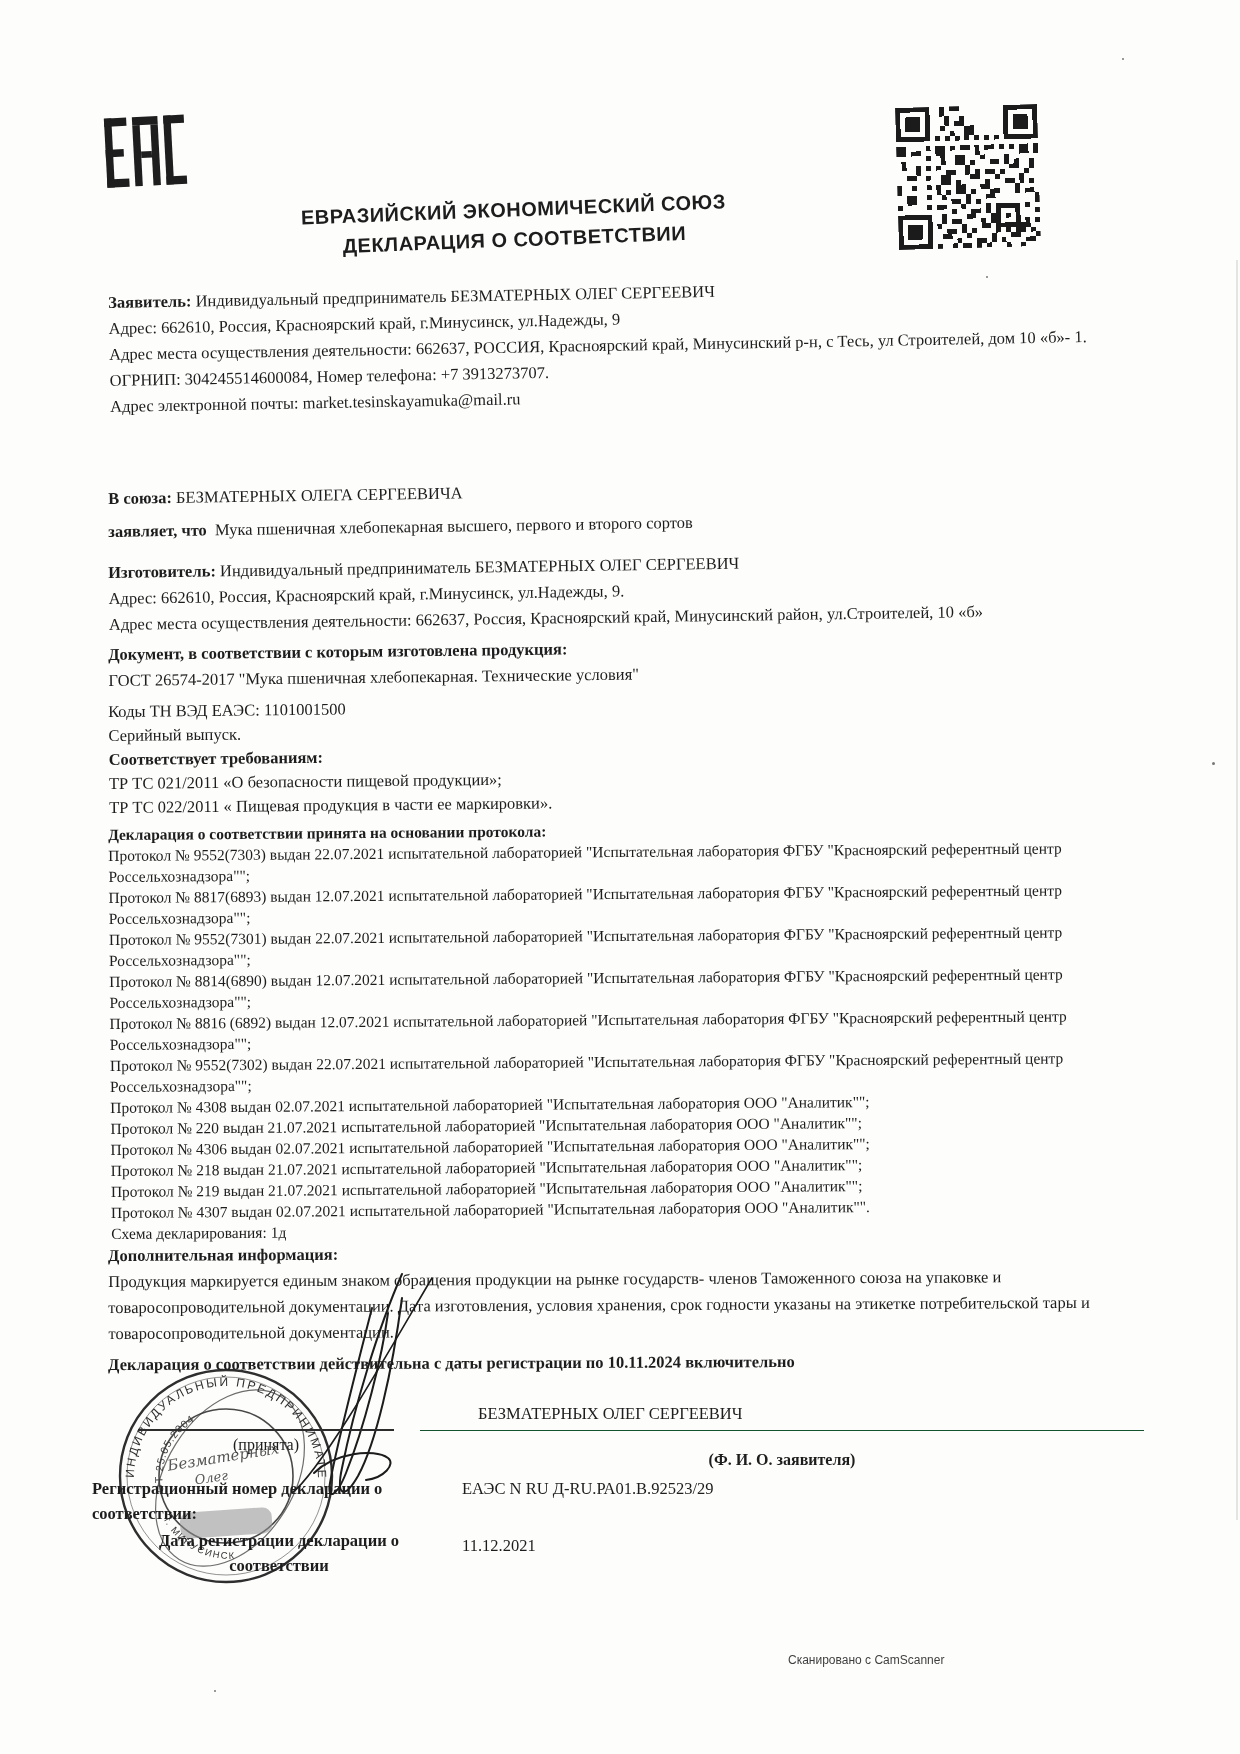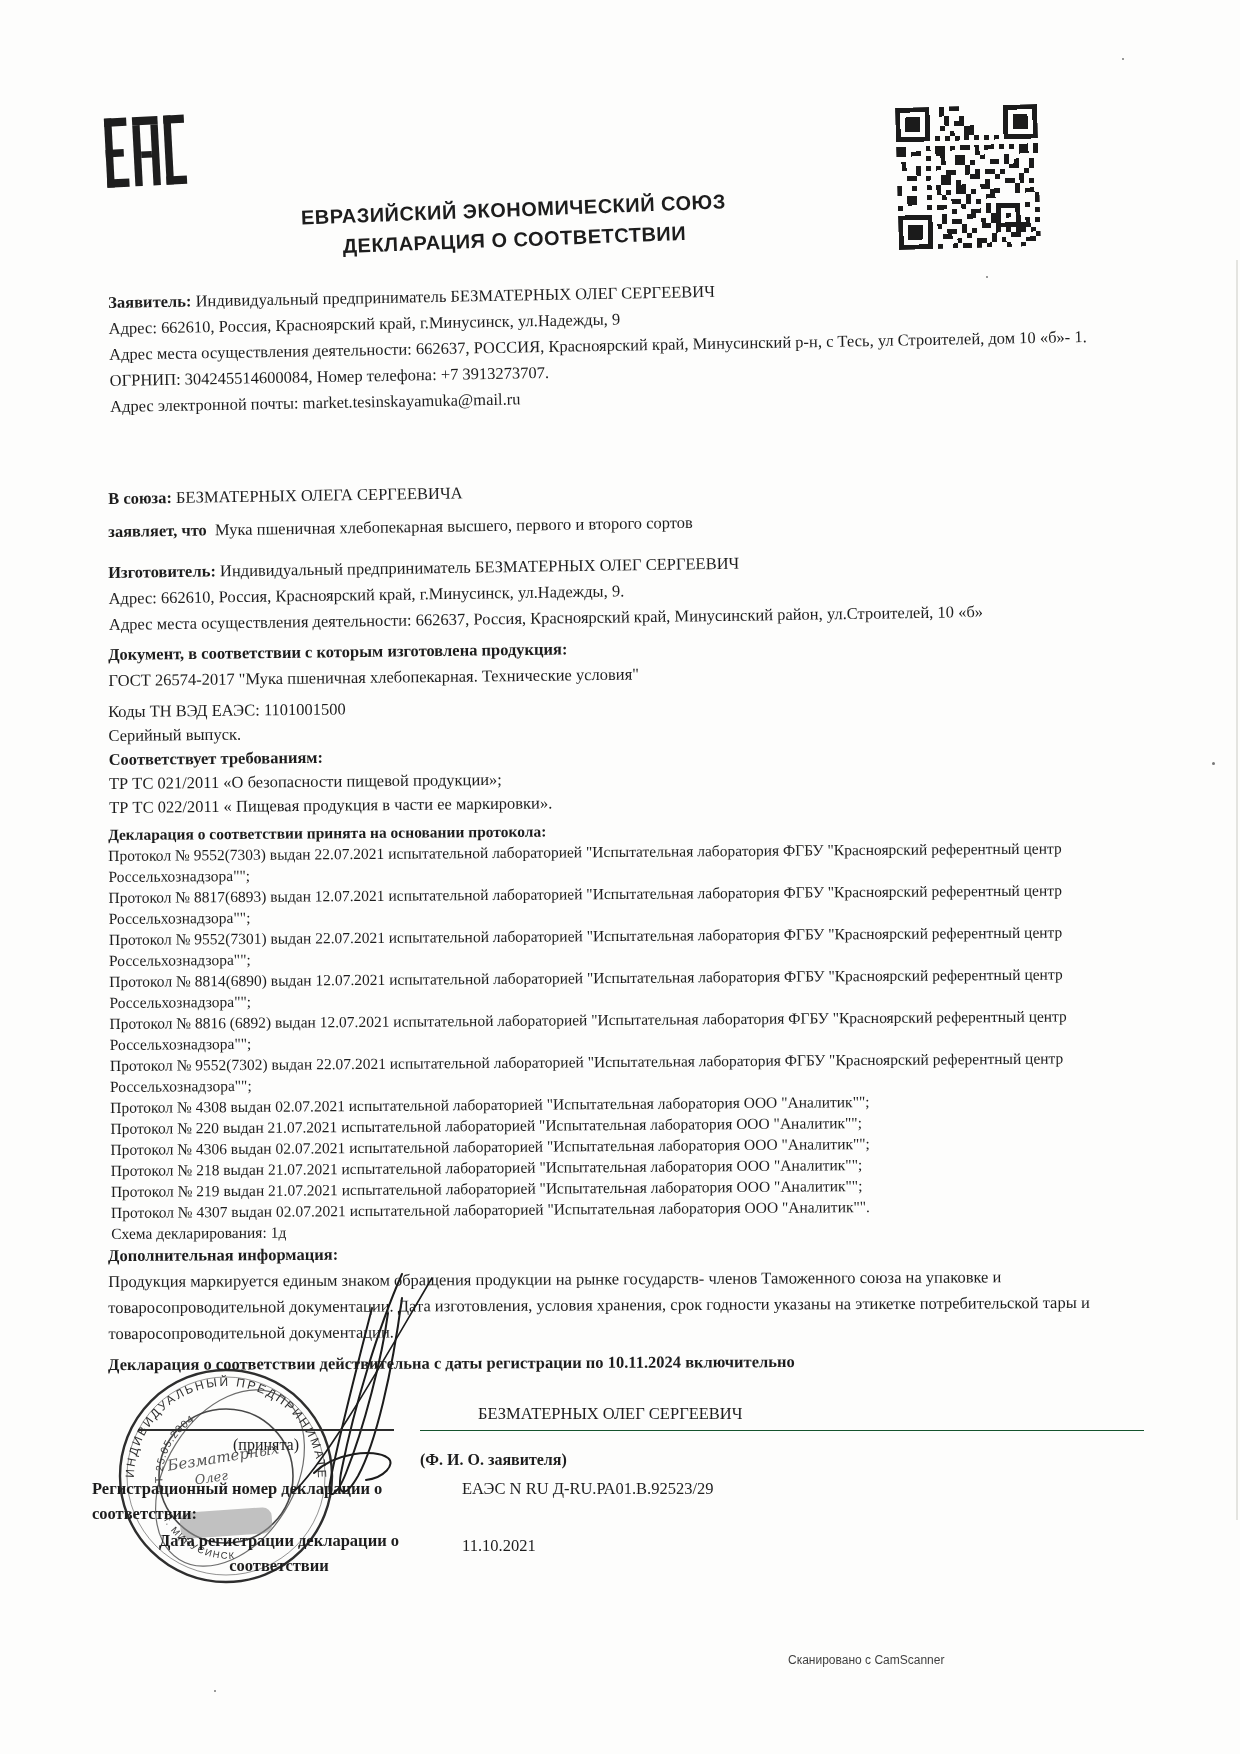--- a/index.html
+++ b/index.html
@@ -29,21 +29,21 @@
   .s-basis{top:824px;transform:rotate(-0.45deg);width:970px;}
   .s-basis p{font-size:15.5px;line-height:21px;}
   .s-add{top:1243px;transform:rotate(-0.3deg);}
   .s-valid{top:1352px;transform:rotate(-0.25deg);}
   
   .sign-col{left:138px;top:1403px;width:256px;z-index:5;}
   .sign-space{height:26px;border-bottom:2px solid #2c2c2c;}
   .sign-caption{text-align:center;font-size:16px;line-height:24px;padding-top:2px;}
   .fio-col{left:420px;top:1402px;width:724px;z-index:5;}
   .fio-name{font-size:16.5px;line-height:24px;padding:0 0 4px 58px;border-bottom:1px solid #14532d;}
-  .fio-caption{text-align:left;font-size:16px;font-weight:bold;line-height:24px;padding-top:17px;}
+  .fio-caption{text-align:center;font-size:16px;font-weight:bold;line-height:24px;padding-top:17px;}
   .reg-label-1{left:92px;top:1476px;width:342px;font-weight:bold;font-size:16.5px;line-height:25px;z-index:5;}
   .reg-label-2{left:108px;top:1528px;width:342px;font-weight:bold;font-size:16.5px;line-height:25px;z-index:5;text-align:center;}
   .reg-value-1{left:462px;top:1479px;font-size:16.5px;z-index:5;}
   .reg-value-2{left:462px;top:1536px;font-size:16.5px;z-index:5;}
   .stamp{left:112px;top:1362px;width:228px;height:228px;z-index:1;}
   .signature{left:284px;top:1266px;width:152px;height:262px;z-index:2;}
   .footer{left:788px;top:1653px;font-family:"Liberation Sans",sans-serif;font-size:12px;color:#3f3f3f;z-index:3;}
   .edge-line{right:2px;top:260px;width:2px;height:1260px;background:#e4e4e0;}
   .speck{background:#777;border-radius:50%;}
 </style>
@@ -206,21 +206,21 @@
 </div>
 
 <div class="abs fio-col">
   <div class="fio-name">БЕЗМАТЕРНЫХ ОЛЕГ СЕРГЕЕВИЧ</div>
   <div class="fio-caption">(Ф. И. О. заявителя)</div>
 </div>
 
 <div class="abs reg-label-1">Регистрационный номер декларации о соответствии:</div>
 <div class="abs reg-value-1">ЕАЭС N RU Д-RU.РА01.В.92523/29</div>
 <div class="abs reg-label-2">Дата регистрации декларации о соответствии</div>
-<div class="abs reg-value-2">11.10.2021</div>
+<div class="abs reg-value-2">11.12.2021</div>
 
 <div class="abs footer">Сканировано с CamScanner</div>
 
 <div class="abs edge-line"></div>
 <div class="abs speck" style="left:1122px;top:58px;width:2px;height:2px;"></div>
 <div class="abs speck" style="left:986px;top:276px;width:2px;height:2px;"></div>
 <div class="abs speck" style="left:1212px;top:762px;width:3px;height:3px;"></div>
 <div class="abs speck" style="left:214px;top:1690px;width:2px;height:2px;"></div>
 
 </body></html>

